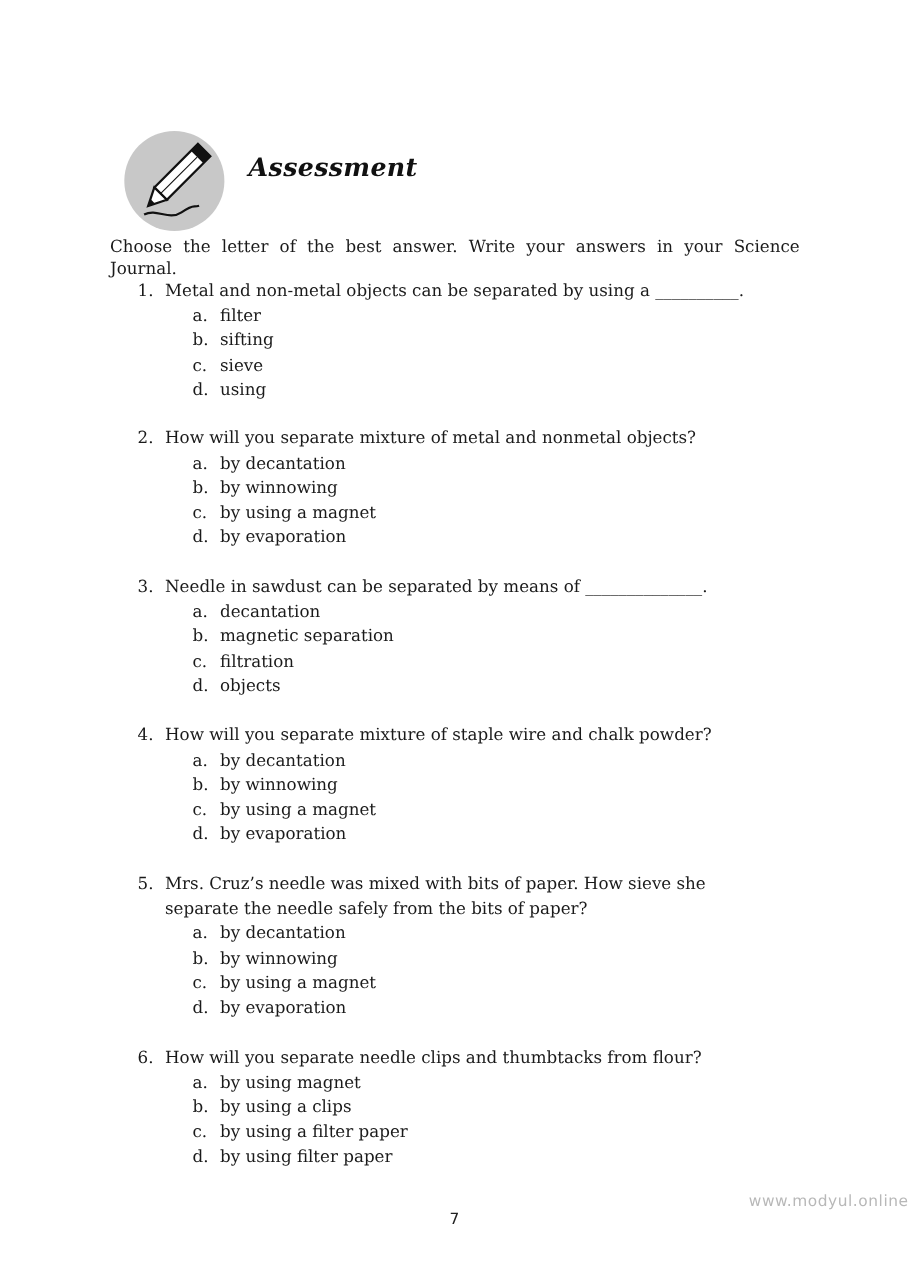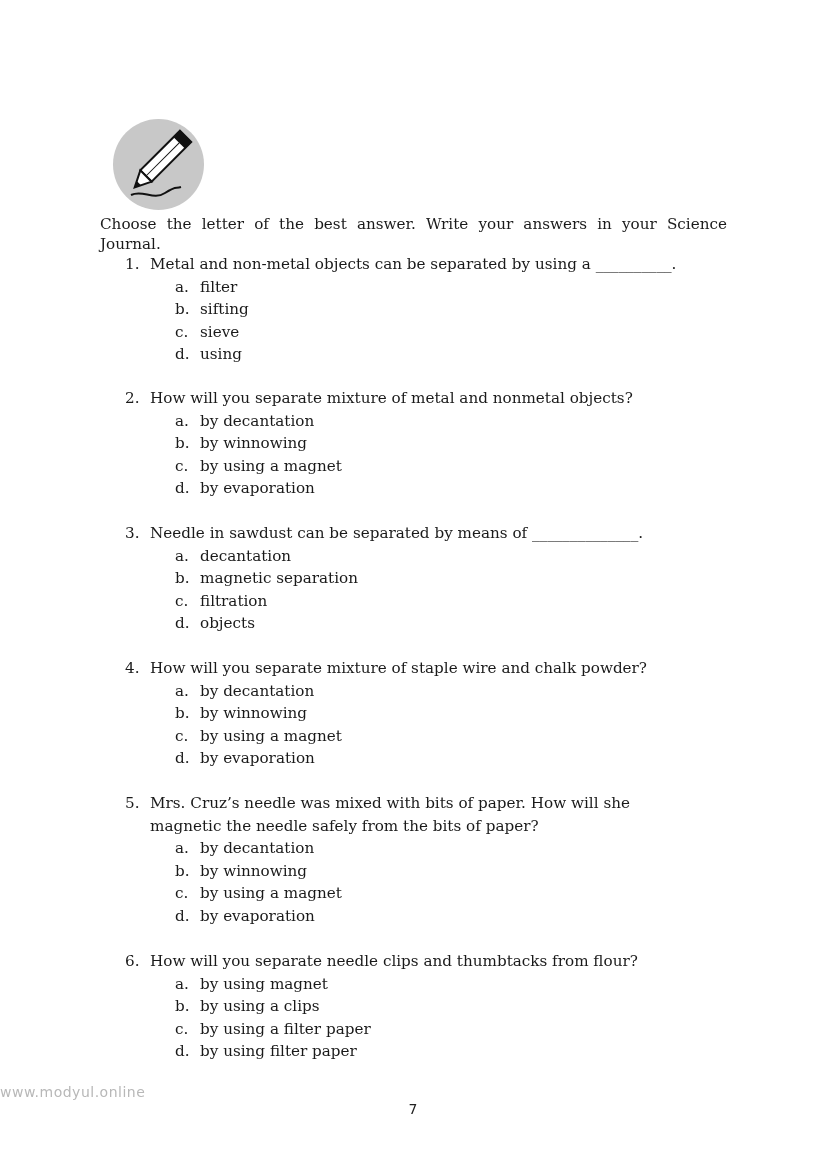--- a/index.html
+++ b/index.html
@@ -12,38 +12,39 @@
       font-style:italic; font-weight:bold; font-size:23px; color:#111; letter-spacing:0.3px; }
     .instructions { position:absolute; left:100px; top:214px; width:627px; font-size:15.2px; line-height:20px;
       text-align:justify; text-align-last:left; }
     .q { position:absolute; left:125px; width:600px; font-size:15.2px; line-height:22.5px; }
     .q .stem { display:flex; }
     .q .num { width:25px; flex:none; }
     .q .text { flex:1; }
     .opt { display:flex; margin-left:50px; }
     .opt .l { width:25px; flex:none; }
     .footer-page { position:absolute; left:0; width:826px; top:1101px; text-align:center; font-family:"DejaVu Sans", sans-serif; font-size:14px; color:#222; }
-    .footer-url { position:absolute; left:0; width:826px; top:1084px; text-align:left; font-family:"DejaVu Sans", sans-serif; font-size:14px; color:#b8b8b8; letter-spacing:0.5px; }
+    .footer-url { position:absolute; left:0; width:826px; top:1084px; text-align:right; font-family:"DejaVu Sans", sans-serif; font-size:14px; color:#b8b8b8; letter-spacing:0.5px; }
   </style>
 </head>
 <body>
 
 <div class="header">
   <div class="icon-circle">
     <svg width="91" height="91" viewBox="0 0 91 91">
       <g transform="rotate(45 45 45)">
         <rect x="37" y="6" width="16" height="56" fill="#fff" stroke="#111" stroke-width="2"></rect>
         <rect x="37" y="6" width="16" height="9" fill="#111"></rect>
         <line x1="45" y1="15" x2="45" y2="62" stroke="#111" stroke-width="1"></line>
         <polygon points="37,62 53,62 45,78" fill="#fff" stroke="#111" stroke-width="2"></polygon>
         <polygon points="42,72 48,72 45,78" fill="#111"></polygon>
       </g>
       <path d="M18 76 C 30 70, 40 82, 52 74 S 62 70, 68 68" fill="none" stroke="#111" stroke-width="2"></path>
     </svg>
   </div>
+  <div class="title">Assessment</div>
 </div>
 
 <div class="instructions">Choose the letter of the best answer. Write your answers in your Science Journal.</div>
 
 <div class="q" style="top:253px;">
   <div class="stem">
       <span class="num">1.</span>
       <span class="text">Metal and non-metal objects can be separated by using a __________.</span>
     </div>
   <div class="opt">
@@ -129,21 +130,21 @@
     </div>
   <div class="opt">
       <span class="l">d.</span>
       <span>by evaporation</span>
     </div>
 </div>
 
 <div class="q" style="top:792px; width:540px;">
   <div class="stem">
       <span class="num">5.</span>
-      <span class="text">Mrs. Cruz’s needle was mixed with bits of paper. How will she magnetic the needle safely from the bits of paper?</span>
+      <span class="text">Mrs. Cruz’s needle was mixed with bits of paper. How sieve she separate the needle safely from the bits of paper?</span>
     </div>
   <div class="opt">
       <span class="l">a.</span>
       <span>by decantation</span>
     </div>
   <div class="opt">
       <span class="l">b.</span>
       <span>by winnowing</span>
     </div>
   <div class="opt">

